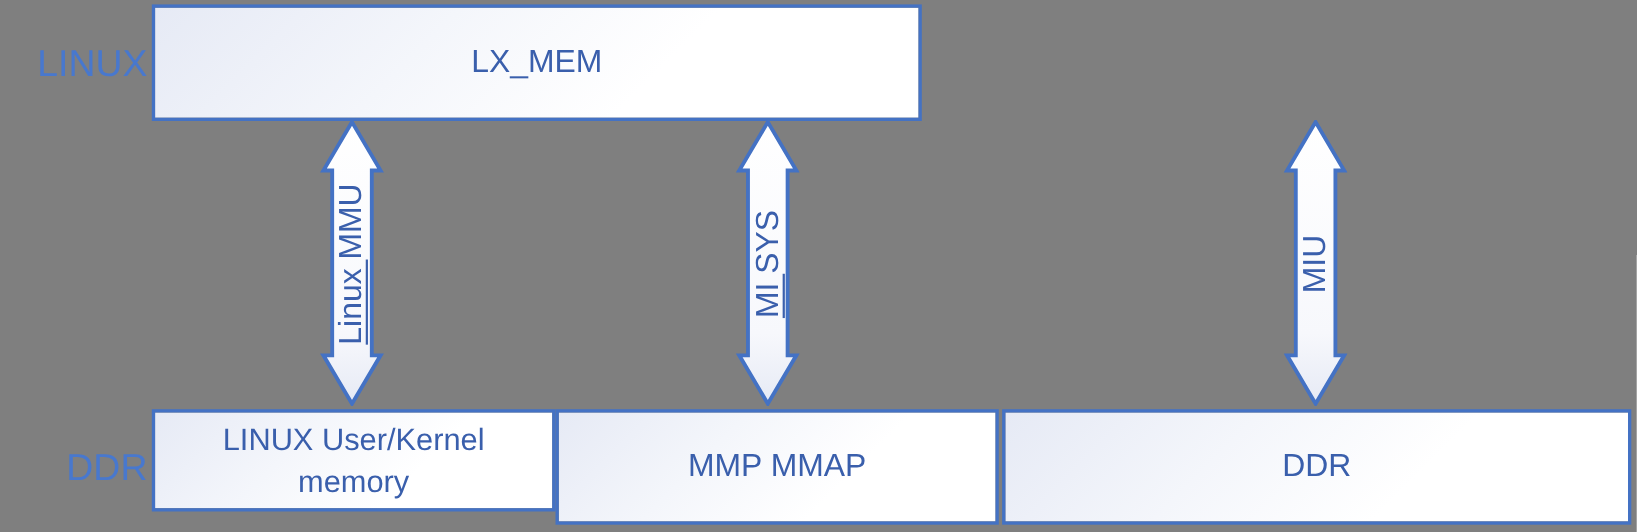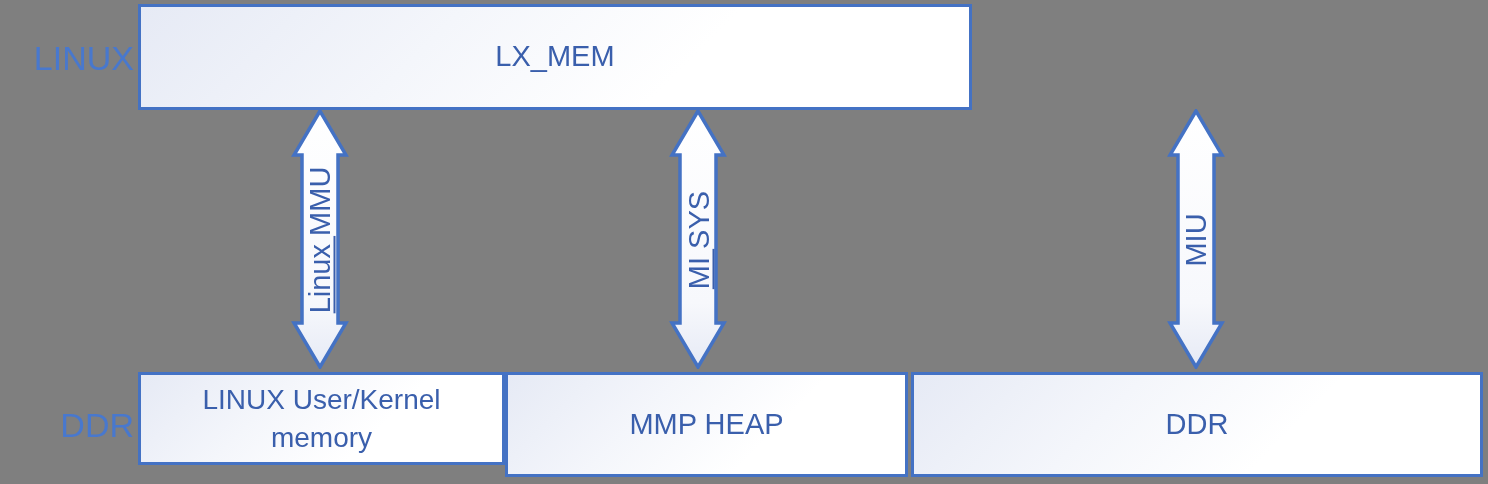--- a/index.html
+++ b/index.html
@@ -20,21 +20,21 @@
     background: linear-gradient(135deg, #E6EAF5 0%, #F4F6FB 35%, #FFFFFF 65%);
     display: flex;
     align-items: center;
     justify-content: center;
     text-align: center;
     color: #3A5FAC;
     font-size: 29px;
     line-height: 1.35;
   }
 
-  .box--lx-mem   { left: 138px; top: 4px;   width: 834px; height: 106px; }
+  .box--lx-mem   { left: 138px; top: 4px;   width: 700px; height: 106px; }
   .box--hw-ip    { left: 911px; top: 4px;   width: 572px; height: 106px; }
   .box--linuxmem { left: 138px; top: 372px; width: 367px; height: 93px; font-size: 28px; }
   .box--mmp-heap { left: 505px; top: 372px; width: 403px; height: 105px; }
   .box--ddr      { left: 911px; top: 372px; width: 572px; height: 105px; }
 
   .box--linuxmem .box-label { max-width: 300px; }
 
   .side-label {
     position: absolute;
     left: 0;
@@ -95,21 +95,21 @@
   <div class="side-label side-label--bottom">DDR</div>
 
   <div class="box box--lx-mem">
     <span class="box-label">LX_MEM</span>
   </div>
 
   <div class="box box--linuxmem">
     <span class="box-label">LINUX User/Kernel memory</span>
   </div>
   <div class="box box--mmp-heap">
-    <span class="box-label">MMP HEAP</span>
+    <span class="box-label">MMP MMAP</span>
   </div>
   <div class="box box--ddr">
     <span class="box-label">DDR</span>
   </div>
 
   <svg class="arrow-svg arrow-svg--1" viewBox="0 0 58 260">
     <polygon points="29,2 3,46 11,46 11,214 3,214 29,258 55,214 47,214 47,46 55,46" fill="url(#arrowGrad)" stroke="#4472C4" stroke-width="3.5" stroke-linejoin="miter"></polygon>
   </svg>
   <svg class="arrow-svg arrow-svg--2" viewBox="0 0 58 260">
     <polygon points="29,2 3,46 11,46 11,214 3,214 29,258 55,214 47,214 47,46 55,46" fill="url(#arrowGrad)" stroke="#4472C4" stroke-width="3.5" stroke-linejoin="miter"></polygon>

